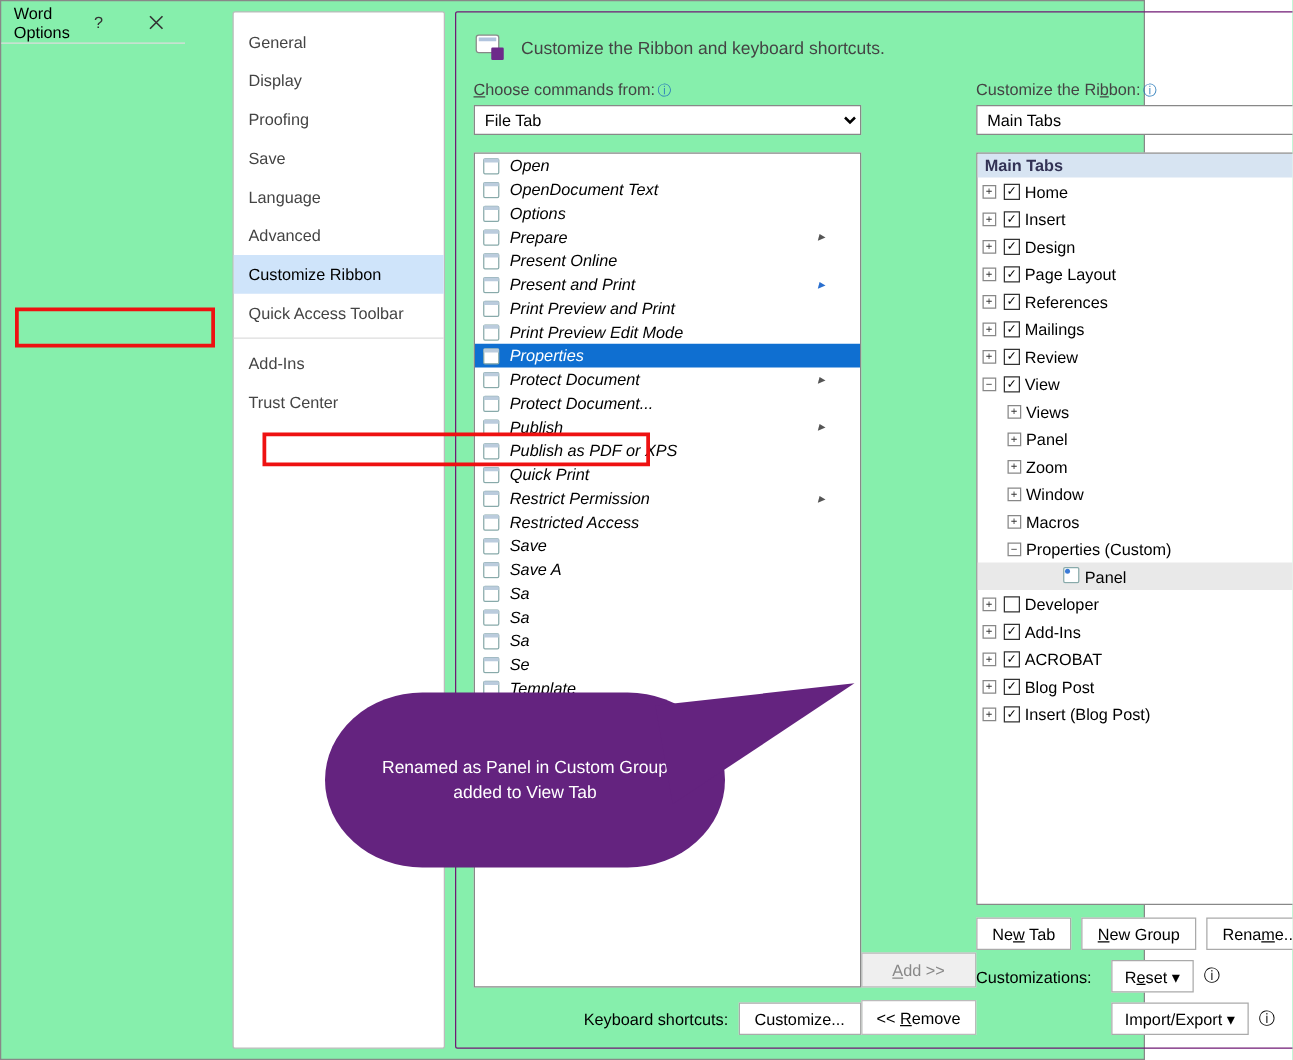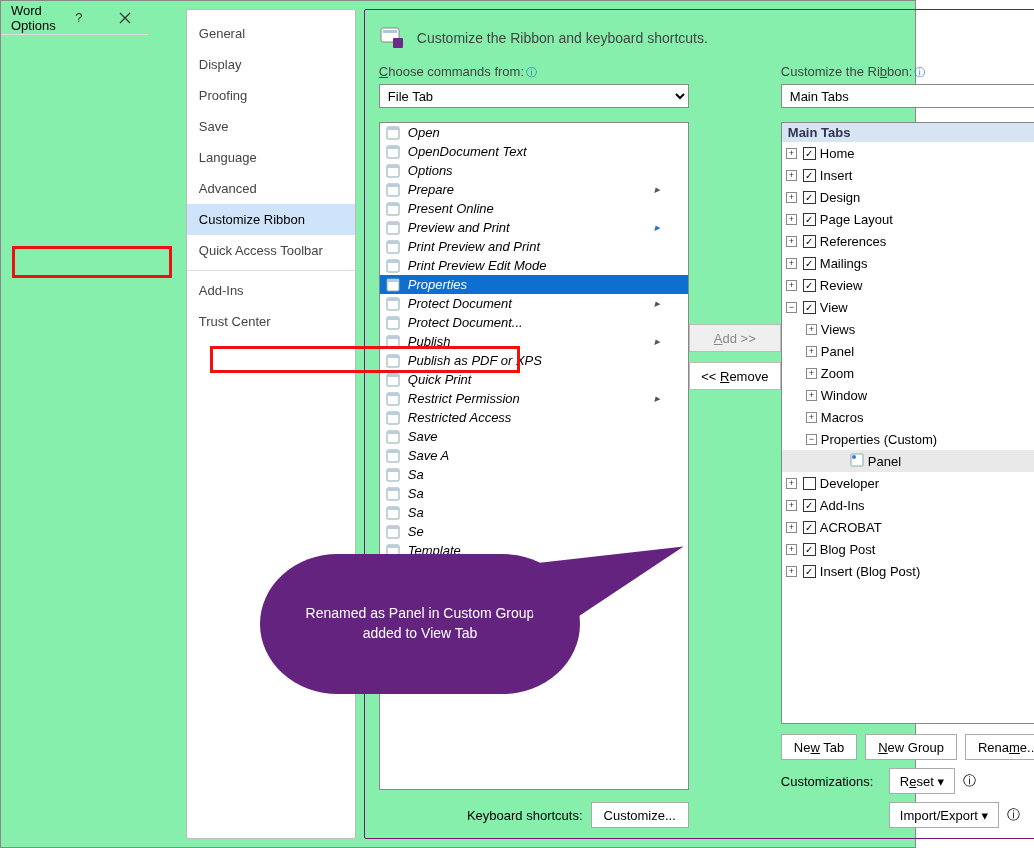--- a/index.html
+++ b/index.html
@@ -33,21 +33,21 @@
   .tree { border: 1px solid #888; flex: 1; overflow-y: scroll; background: #fff; margin-top: 14px; min-height: 0; font-size: 13px; }
   .thdr { background: #d7e4f2; font-weight: bold; padding: 2px 6px; color: #335; }
   .tn { height: 22px; display: flex; align-items: center; padding: 0 4px; gap: 4px; }
   .tn .exp { width: 11px; height: 11px; border: 1px solid #888; display: inline-flex; align-items: center; justify-content: center; font-size: 9px; line-height: 1; color: #333; flex-shrink: 0; background: #fff; }
   .tn .exp::before { content: "+"; }
   .tn.open .exp::before { content: "−"; }
   .tn .cb { width: 13px; height: 13px; border: 1px solid #333; display: inline-flex; align-items: center; justify-content: center; font-size: 10px; color: #000; flex-shrink: 0; }
   .tn.l1 .cb { margin-left: 2px; }
   .tn.l2 { padding-left: 24px; }
   .tn.panelrow { padding-left: 68px; background: #e9e9e9; }
-  .mid { width: 92px; display: flex; flex-direction: column; justify-content: flex-start; align-items: stretch; gap: 10px; padding-top: 260px; }
+  .mid { width: 92px; display: flex; flex-direction: column; justify-content: flex-end; align-items: stretch; gap: 10px; padding-top: 260px; }
   .mid button { height: 28px; border: 1px solid #bbb; background: #efefef; color: #888; }
   .mid button.enabled { color: #000; background: #fff; }
   .arrows { width: 34px; display: flex; flex-direction: column; justify-content: center; gap: 10px; padding-top: 260px; }
   .arrows button { height: 32px; border: 1px solid #bbb; background: #e8e8e8; color: #888; }
   .undertree { margin-top: 10px; display: flex; flex-wrap: wrap; gap: 8px; align-items: center; }
   .undertree button { height: 26px; padding: 0 12px; border: 1px solid #aaa; background: #fff; }
   .custrow { margin-top: 8px; display: flex; align-items: center; gap: 8px; }
   .custrow .lab { min-width: 100px; }
   .kbs { margin-top: 12px; display: flex; align-items: center; gap: 8px; justify-content: flex-end; }
   .footer { height: 44px; border-top: 1px solid #ccc; display: flex; justify-content: flex-end; align-items: center; padding-right: 14px; gap: 10px; }
@@ -157,21 +157,21 @@
                 </span>
                 <span>Present Online</span>
               </div>
               <div class="li">
                 <span class="ic">
                   <svg width="14" height="14" viewBox="0 0 14 14">
                     <rect x="1" y="1" width="12" height="12" rx="1" fill="#fff" stroke="#8aa"></rect>
                     <rect x="1" y="1" width="12" height="3" fill="#bcd"></rect>
                   </svg>
                 </span>
-                <span>Preview and Print</span>
+                <span>Present and Print</span>
                 <span class="sub" style="color: rgb(42, 111, 207);">▸</span>
               </div>
               <div class="li">
                 <span class="ic">
                   <svg width="14" height="14" viewBox="0 0 14 14">
                     <rect x="1" y="1" width="12" height="12" rx="1" fill="#fff" stroke="#8aa"></rect>
                     <rect x="1" y="1" width="12" height="3" fill="#bcd"></rect>
                   </svg>
                 </span>
                 <span>Print Preview and Print</span>

